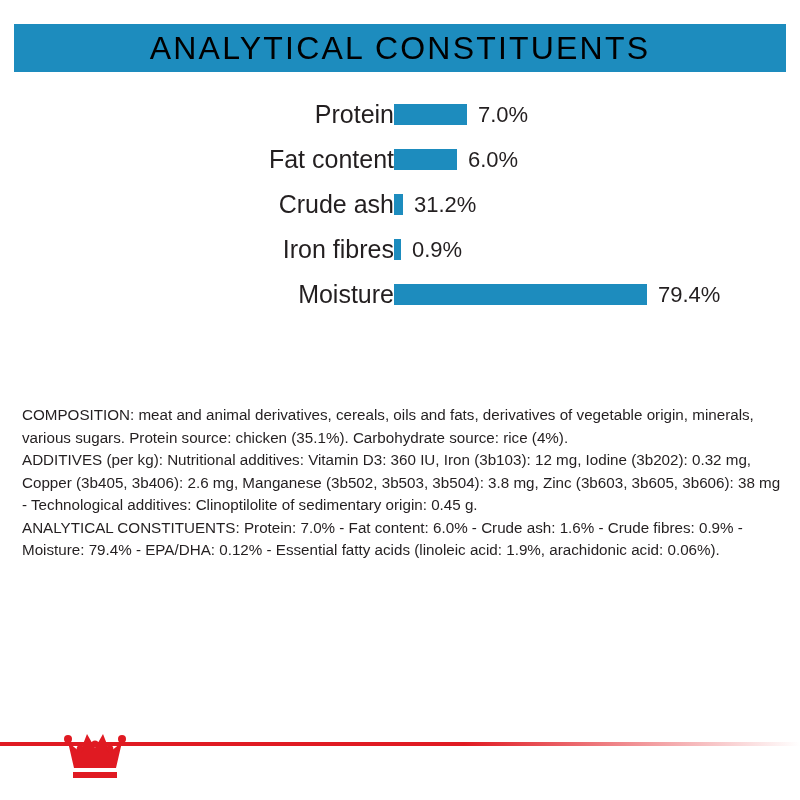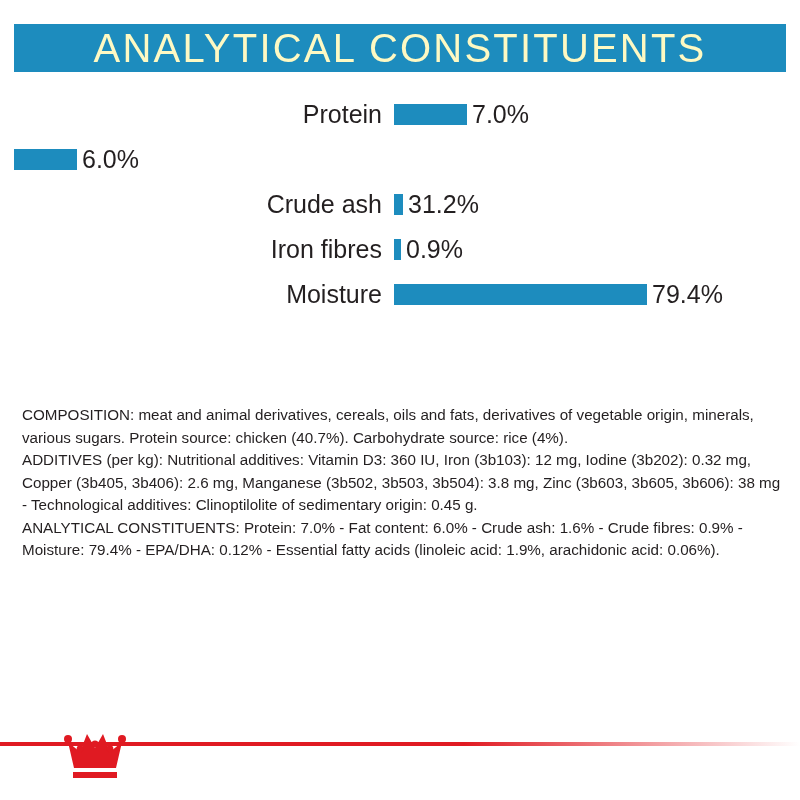--- a/index.html
+++ b/index.html
@@ -24,22 +24,22 @@
     position: absolute;
     left: 14px;
     width: 772px;
     height: 48px;
     background: #1d8cbe;
     display: flex;
     align-items: center;
     justify-content: center;
   }
   .band-title {
-    color: #fef9c3;
-    font-size: 40px;
+    color: #000000;
+    font-size: 32px;
     letter-spacing: 2.2px;
     font-weight: 400;
     line-height: 1;
     text-align: right;
   }
   #band-analytical { top: 24px; }
   #band-ingredients { top: 340px; }
 
   
   .chart {
@@ -50,39 +50,39 @@
     height: 232px;
   }
   .bar-row {
     display: flex;
     align-items: center;
     height: 45px;
   }
   .bar-label {
     width: 380px;
     text-align: right;
-    padding-right: 12px;
+    padding-right: 0;
     font-size: 25px;
     color: #231f20;
     white-space: nowrap;
   }
   .bar-wrap {
     flex: 1;
     display: flex;
     align-items: center;
     height: 100%;
   }
   .bar {
     height: 21px;
     background: #1d8cbe;
   }
   .bar-value {
-    font-size: 25px;
+    font-size: 22px;
     color: #231f20;
-    padding-left: 5px;
+    padding-left: 11px;
     white-space: nowrap;
     font-weight: 400;
   }
 
   
   .ingredients {
     position: absolute;
     top: 404px;
     left: 22px;
     width: 760px;
@@ -131,20 +131,21 @@
 
     <div class="bar-row">
       <div class="bar-label">Protein</div>
       <div class="bar-wrap">
         <div class="bar" style="width:73px"></div>
         <div class="bar-value">7.0%</div>
       </div>
     </div>
 
     <div class="bar-row">
+      <div class="bar-label">Fat content</div>
       <div class="bar-wrap">
         <div class="bar" style="width:63px"></div>
         <div class="bar-value">6.0%</div>
       </div>
     </div>
 
     <div class="bar-row">
       <div class="bar-label">Crude ash</div>
       <div class="bar-wrap">
         <div class="bar" style="width:9px"></div>
@@ -165,21 +166,21 @@
       <div class="bar-wrap">
         <div class="bar" style="width:253px"></div>
         <div class="bar-value">79.4%</div>
       </div>
     </div>
 
   </div>
 
 
   <div class="ingredients">
-    <p>COMPOSITION: meat and animal derivatives, cereals, oils and fats, derivatives of vegetable origin, minerals, various sugars. Protein source: chicken (40.7%). Carbohydrate source: rice (4%).</p>
+    <p>COMPOSITION: meat and animal derivatives, cereals, oils and fats, derivatives of vegetable origin, minerals, various sugars. Protein source: chicken (35.1%). Carbohydrate source: rice (4%).</p>
     <p>ADDITIVES (per kg): Nutritional additives: Vitamin D3: 360 IU, Iron (3b103): 12 mg, Iodine (3b202): 0.32 mg, Copper (3b405, 3b406): 2.6 mg, Manganese (3b502, 3b503, 3b504): 3.8 mg, Zinc (3b603, 3b605, 3b606): 38 mg - Technological additives: Clinoptilolite of sedimentary origin: 0.45 g.</p>
     <p>ANALYTICAL CONSTITUENTS: Protein: 7.0% - Fat content: 6.0% - Crude ash: 1.6% - Crude fibres: 0.9% - Moisture: 79.4% - EPA/DHA: 0.12% - Essential fatty acids (linoleic acid: 1.9%, arachidonic acid: 0.06%).</p>
   </div>
 
   <div class="footer">
     <div class="footer-rule"></div>
     <svg class="crown" viewBox="0 0 66 62">
       <g fill="#e01a22">
         <path d="M6 20 L12 46 L54 46 L60 20 L48 30 L41 12 L33 26 L25 12 L18 30 Z"></path>
         <circle cx="6" cy="17" r="4"></circle>

